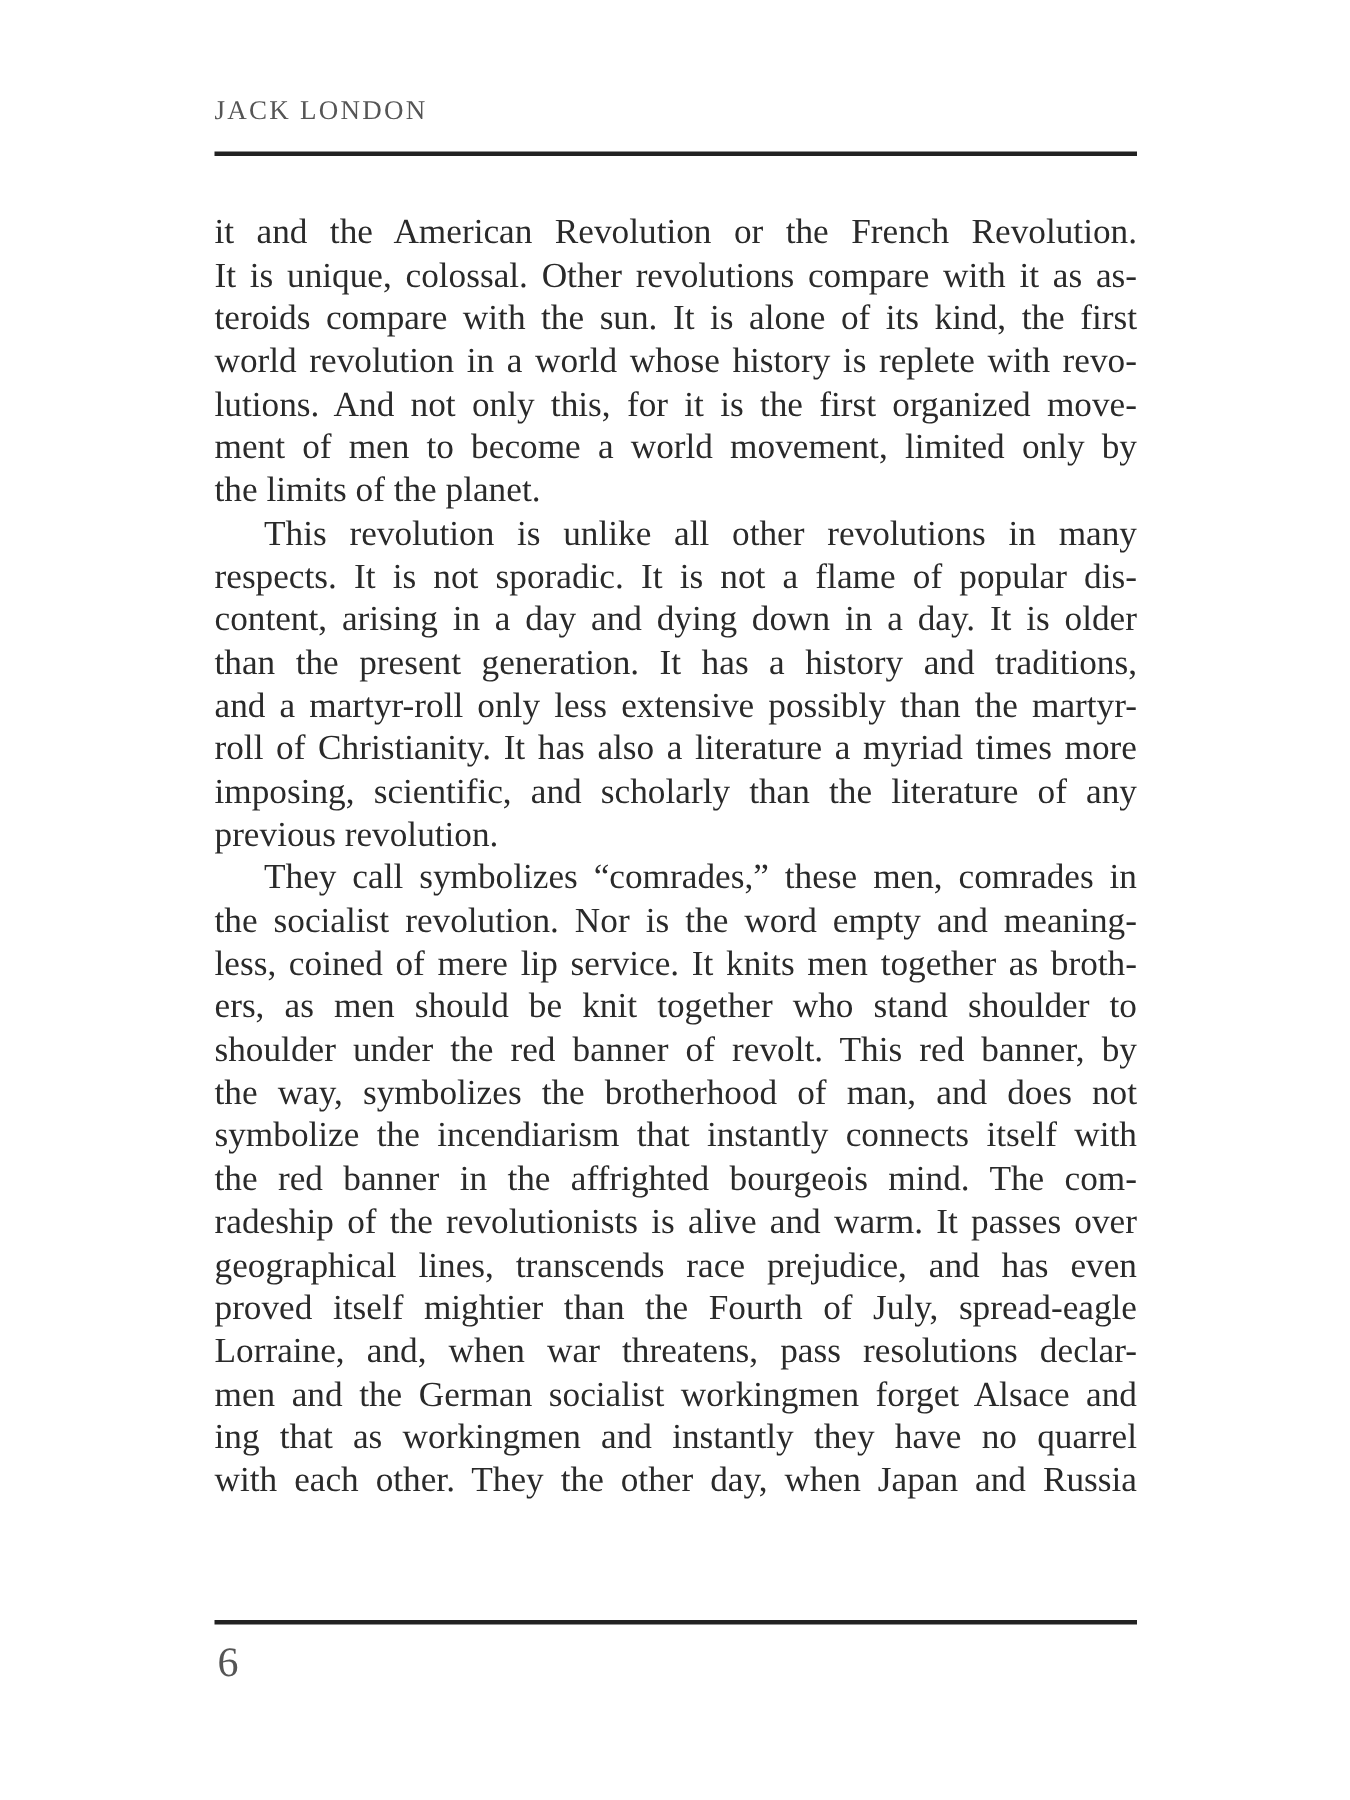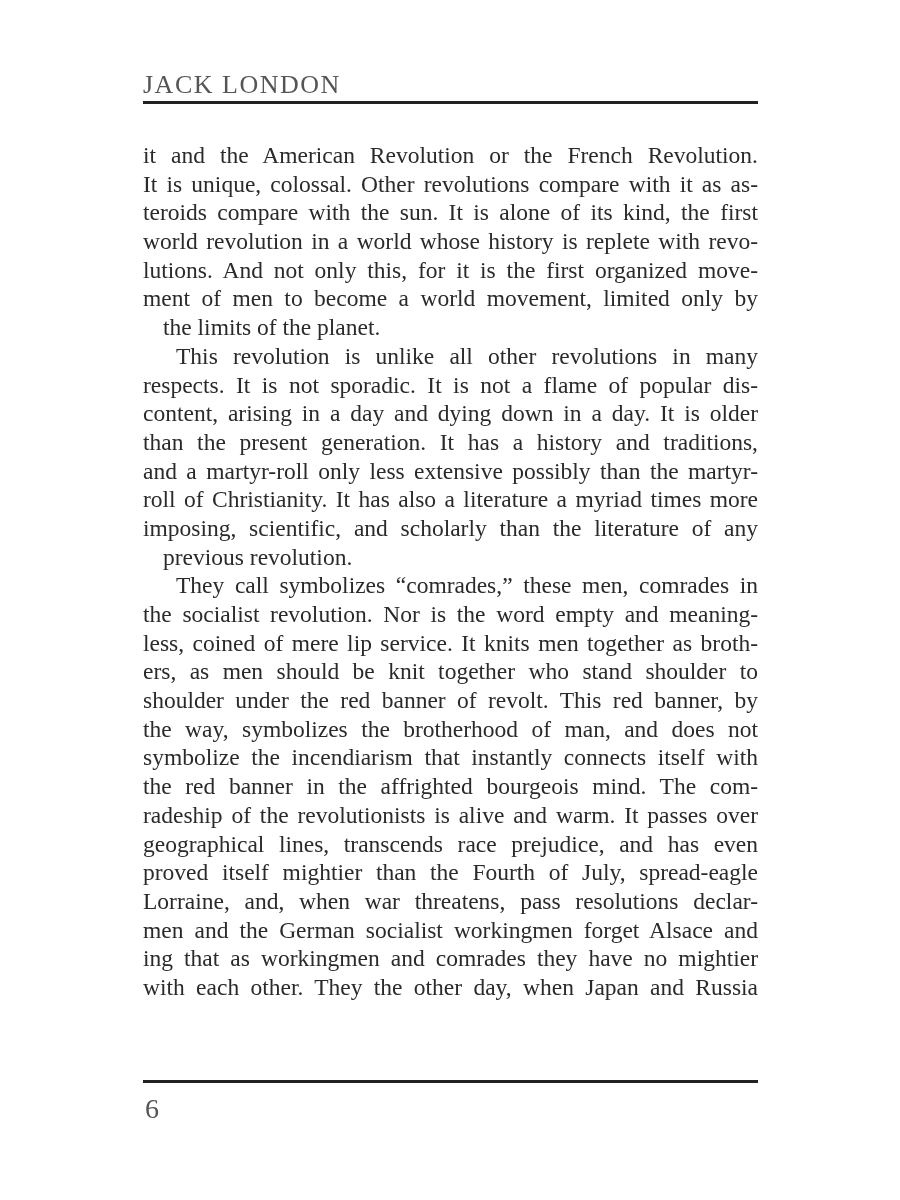--- a/index.html
+++ b/index.html
@@ -18,22 +18,22 @@
     .page {
       position: absolute;
       left: 143px;
       top: 0;
       width: 615px;
       height: 1200px;
     }
     .running-head {
       position: absolute;
       left: 0;
-      top: 70px;
-      font-size: 26px;
+      top: 58px;
+      font-size: 18px;
       letter-spacing: 1.5px;
       color: #555555;
       font-weight: normal;
       line-height: 30px;
     }
     .head-rule {
       position: absolute;
       left: 0;
       top: 101px;
       width: 615px;
@@ -52,21 +52,20 @@
       display: block;
       white-space: nowrap;
       text-align: justify;
       text-align-last: justify;
       height: 28.7px;
       overflow: visible;
       font-family: Liberation Serif, serif;
     }
     .line.last {
       text-align-last: left;
-      margin-left: 20px;
     }
     .line.indent {
       padding-left: 33px;
     }
     .foot-rule {
       position: absolute;
       left: 0;
       top: 1080px;
       width: 615px;
       height: 3px;
@@ -119,21 +118,21 @@
       <span class="line">ers, as men should be knit together who stand shoulder to</span>
       <span class="line">shoulder under the red banner of revolt. This red banner, by</span>
       <span class="line">the way, symbolizes the brotherhood of man, and does not</span>
       <span class="line">symbolize the incendiarism that instantly connects itself with</span>
       <span class="line">the red banner in the affrighted bourgeois mind. The com-</span>
       <span class="line">radeship of the revolutionists is alive and warm. It passes over</span>
       <span class="line">geographical lines, transcends race prejudice, and has even</span>
       <span class="line">proved itself mightier than the Fourth of July, spread-eagle</span>
       <span class="line">Lorraine, and, when war threatens, pass resolutions declar-</span>
       <span class="line">men and the German socialist workingmen forget Alsace and</span>
-      <span class="line">ing that as workingmen and comrades they have no mightier</span>
+      <span class="line">ing that as workingmen and instantly they have no quarrel</span>
       <span class="line">with each other. They the other day, when Japan and Russia</span>
     </div>
   </div>
 
   <div class="foot-rule"></div>
   <div class="folio">6</div>
 
 </div>
 
 </body></html>

